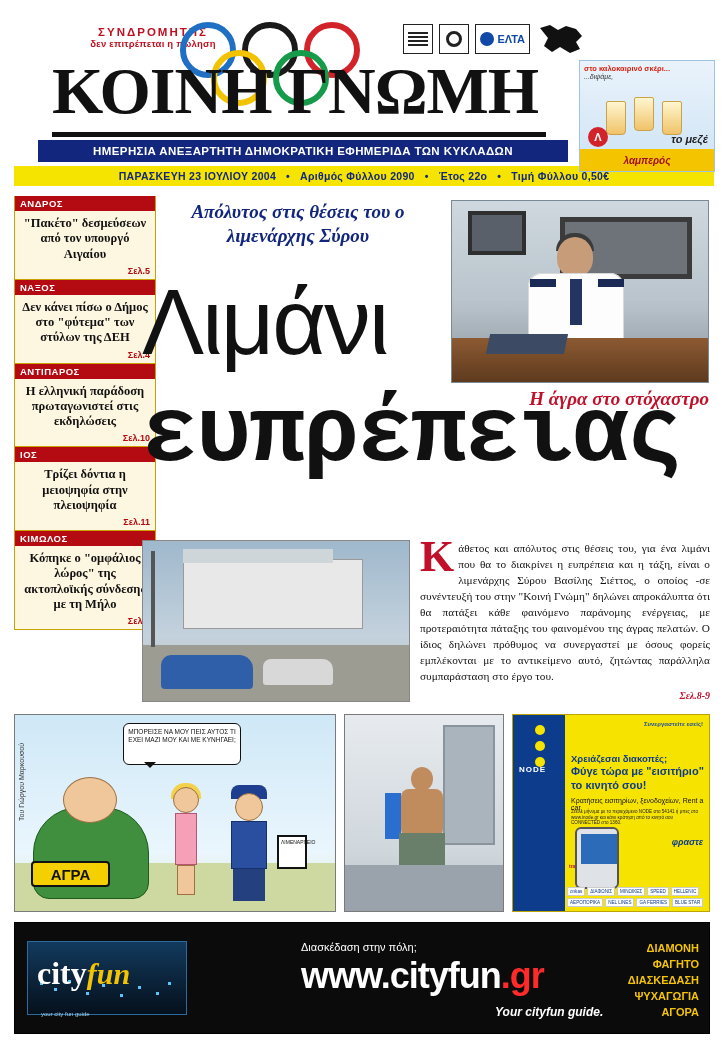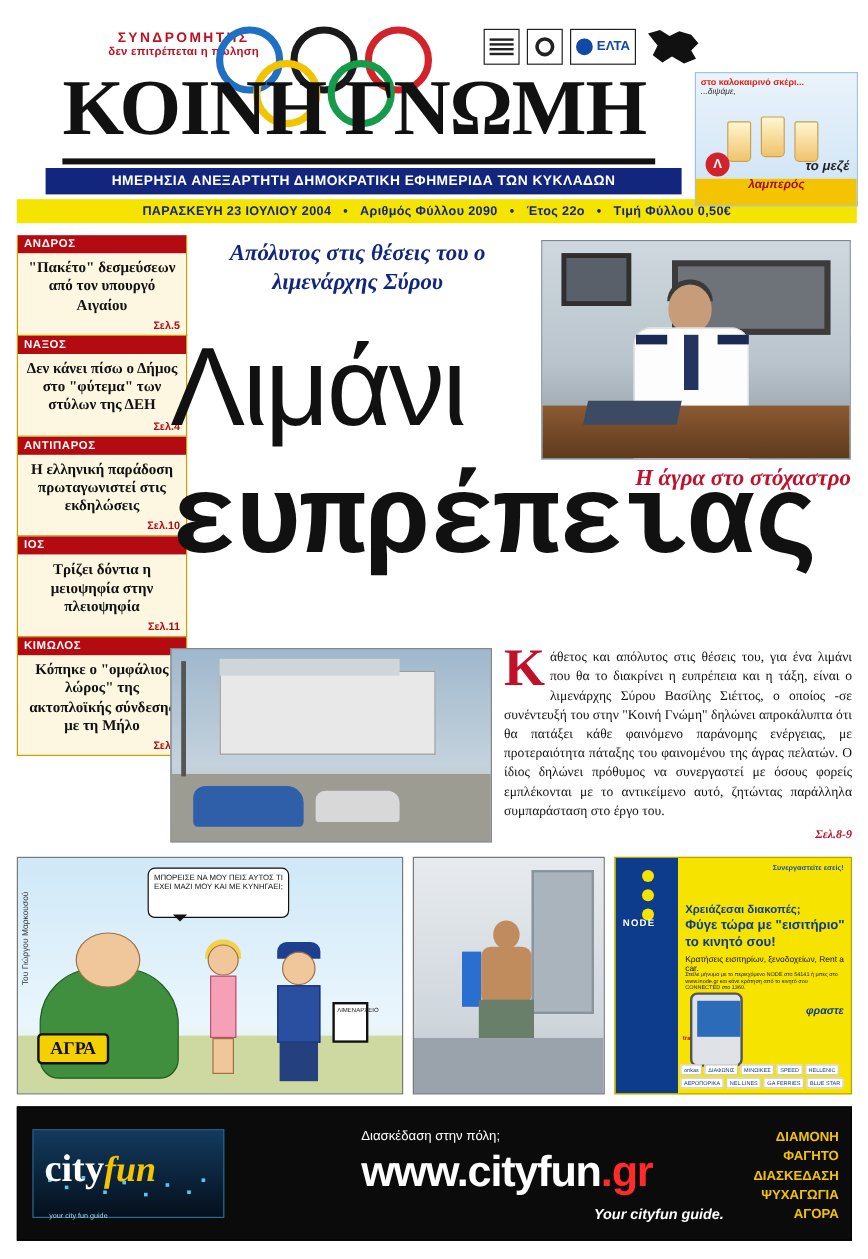--- a/index.html
+++ b/index.html
@@ -69,21 +69,21 @@
     background: linear-gradient(#eaf3fb,#cde3f5);
     border:1px solid #9ec4e2; overflow:hidden;
   }
   .ad-top .ad-l1 { font-size:7.5px; color:#d21; font-weight:bold; padding:3px 4px 0; }
   .ad-top .ad-l2 { font-size:7px; color:#333; padding:0 4px; font-style:italic; }
   .ad-glass { position:absolute; width:20px; height:34px; background:linear-gradient(#fff6d0,#f0c36a); border:1px solid #c9a24a; border-radius:2px 2px 4px 4px; }
   .ad-top .g1 { left:26px; top:40px; }
   .ad-top .g2 { left:54px; top:36px; }
   .ad-top .g3 { left:82px; top:40px; }
   .ad-top .ad-l3 { position:absolute; right:6px; top:72px; font-size:11px; font-style:italic; color:#222; font-weight:bold;}
-  .ad-top .ad-band { position:absolute; left:0; bottom:0; width:100%; height:22px; background:#f5c400; display:flex; justify-content:center; }
+  .ad-top .ad-band { position:absolute; left:0; bottom:0; width:100%; height:22px; background:#f5c400; display:flex; align-items:center; justify-content:center; }
   .ad-top .ad-band span { font-size:10px; font-weight:bold; color:#a01018; font-style:italic; }
   .ad-logo { position:absolute; left:8px; bottom:24px; width:20px;height:20px;border-radius:50%;background:#d2232a;color:#fff;font-size:11px;font-weight:bold;display:flex;align-items:center;justify-content:center;}
 
   
   .left-col { position:absolute; left: 14px; top: 196px; width: 142px; }
   .lc-item { border:1px solid #c9a200; border-top:none; background:#fdf6e0; }
   .lc-head { background:#b40a12; color:#fff; font-size:9.5px; font-weight:bold; padding:2px 5px; letter-spacing:.5px; }
   .lc-body { padding:5px 4px 3px; text-align:center; }
   .lc-body p { margin:0; font-family:"Liberation Serif", serif; font-size:12.5px; font-weight:bold; color:#111; line-height:1.22; }
   .lc-page { text-align:right; color:#b40a12; font-size:9px; font-weight:bold; padding:1px 5px 3px; }
@@ -160,21 +160,21 @@
     border:1.5px solid #111; border-radius:6px; font-size:6.5px; text-align:center;
     padding:4px 3px; line-height:1.25; color:#111;
   }
   .c-bubble:after {
     content:""; position:absolute; left:20px; bottom:-10px; width:0;height:0;
     border:6px solid transparent; border-top-color:#111;
   }
   .c-fat { position:absolute; left:18px; bottom:12px; width:116px; height:122px; }
   .c-fat-body { position:absolute; left:0; bottom:0; width:116px; height:92px; background:#3f8f3f; border-radius:46px 46px 16px 16px; border:1.5px solid #1d5c1d; }
   .c-fat-head { position:absolute; left:30px; top:0; width:54px; height:46px; background:#f0c79a; border-radius:50%; border:1.5px solid #9d7144; }
-  .c-agra { position:absolute; left:16px; bottom:24px; width:60px; height:26px; background:#f5d000; border:2px solid #111; border-radius:4px; color:#111; font-weight:bold; font-size:15px; display:flex;align-items:center;justify-content:center;font-family:Liberation Serif, serif; }
+  .c-agra { position:absolute; left:16px; bottom:24px; width:79px; height:26px; background:#f5d000; border:2px solid #111; border-radius:4px; color:#111; font-weight:bold; font-size:15px; display:flex;align-items:center;justify-content:center; }
   .c-girl { position:absolute; left:150px; bottom:14px; width:40px; height:110px; }
   .c-girl-head { position:absolute; left:8px; top:0; width:26px;height:26px;border-radius:50%; background:#f0c79a; border:1.5px solid #9d7144; }
   .c-girl-hair { position:absolute; left:6px; top:-4px; width:30px;height:16px;border-radius:14px 14px 0 0; background:#f2d24a; }
   .c-girl-body { position:absolute; left:10px; top:26px; width:22px;height:52px; background:#f6a0b8; border:1.5px solid #b3566f; }
   .c-girl-legs { position:absolute; left:12px; top:78px; width:18px;height:30px; background:#f0c79a; border:1px solid #9d7144;}
   .c-cop { position:absolute; left:208px; bottom:10px; width:54px; height:116px; }
   .c-cop-head { position:absolute; left:12px; top:8px; width:28px;height:28px;border-radius:50%; background:#f0c79a; border:1.5px solid #9d7144; }
   .c-cop-cap { position:absolute; left:8px; top:0; width:36px;height:14px;border-radius:8px 8px 0 0; background:#1e3f8f; }
   .c-cop-body { position:absolute; left:8px; top:36px; width:36px;height:48px; background:#2a4fa0; border:1.5px solid #16306b; }
   .c-cop-legs { position:absolute; left:10px; top:84px; width:32px;height:32px; background:#24407f; }

